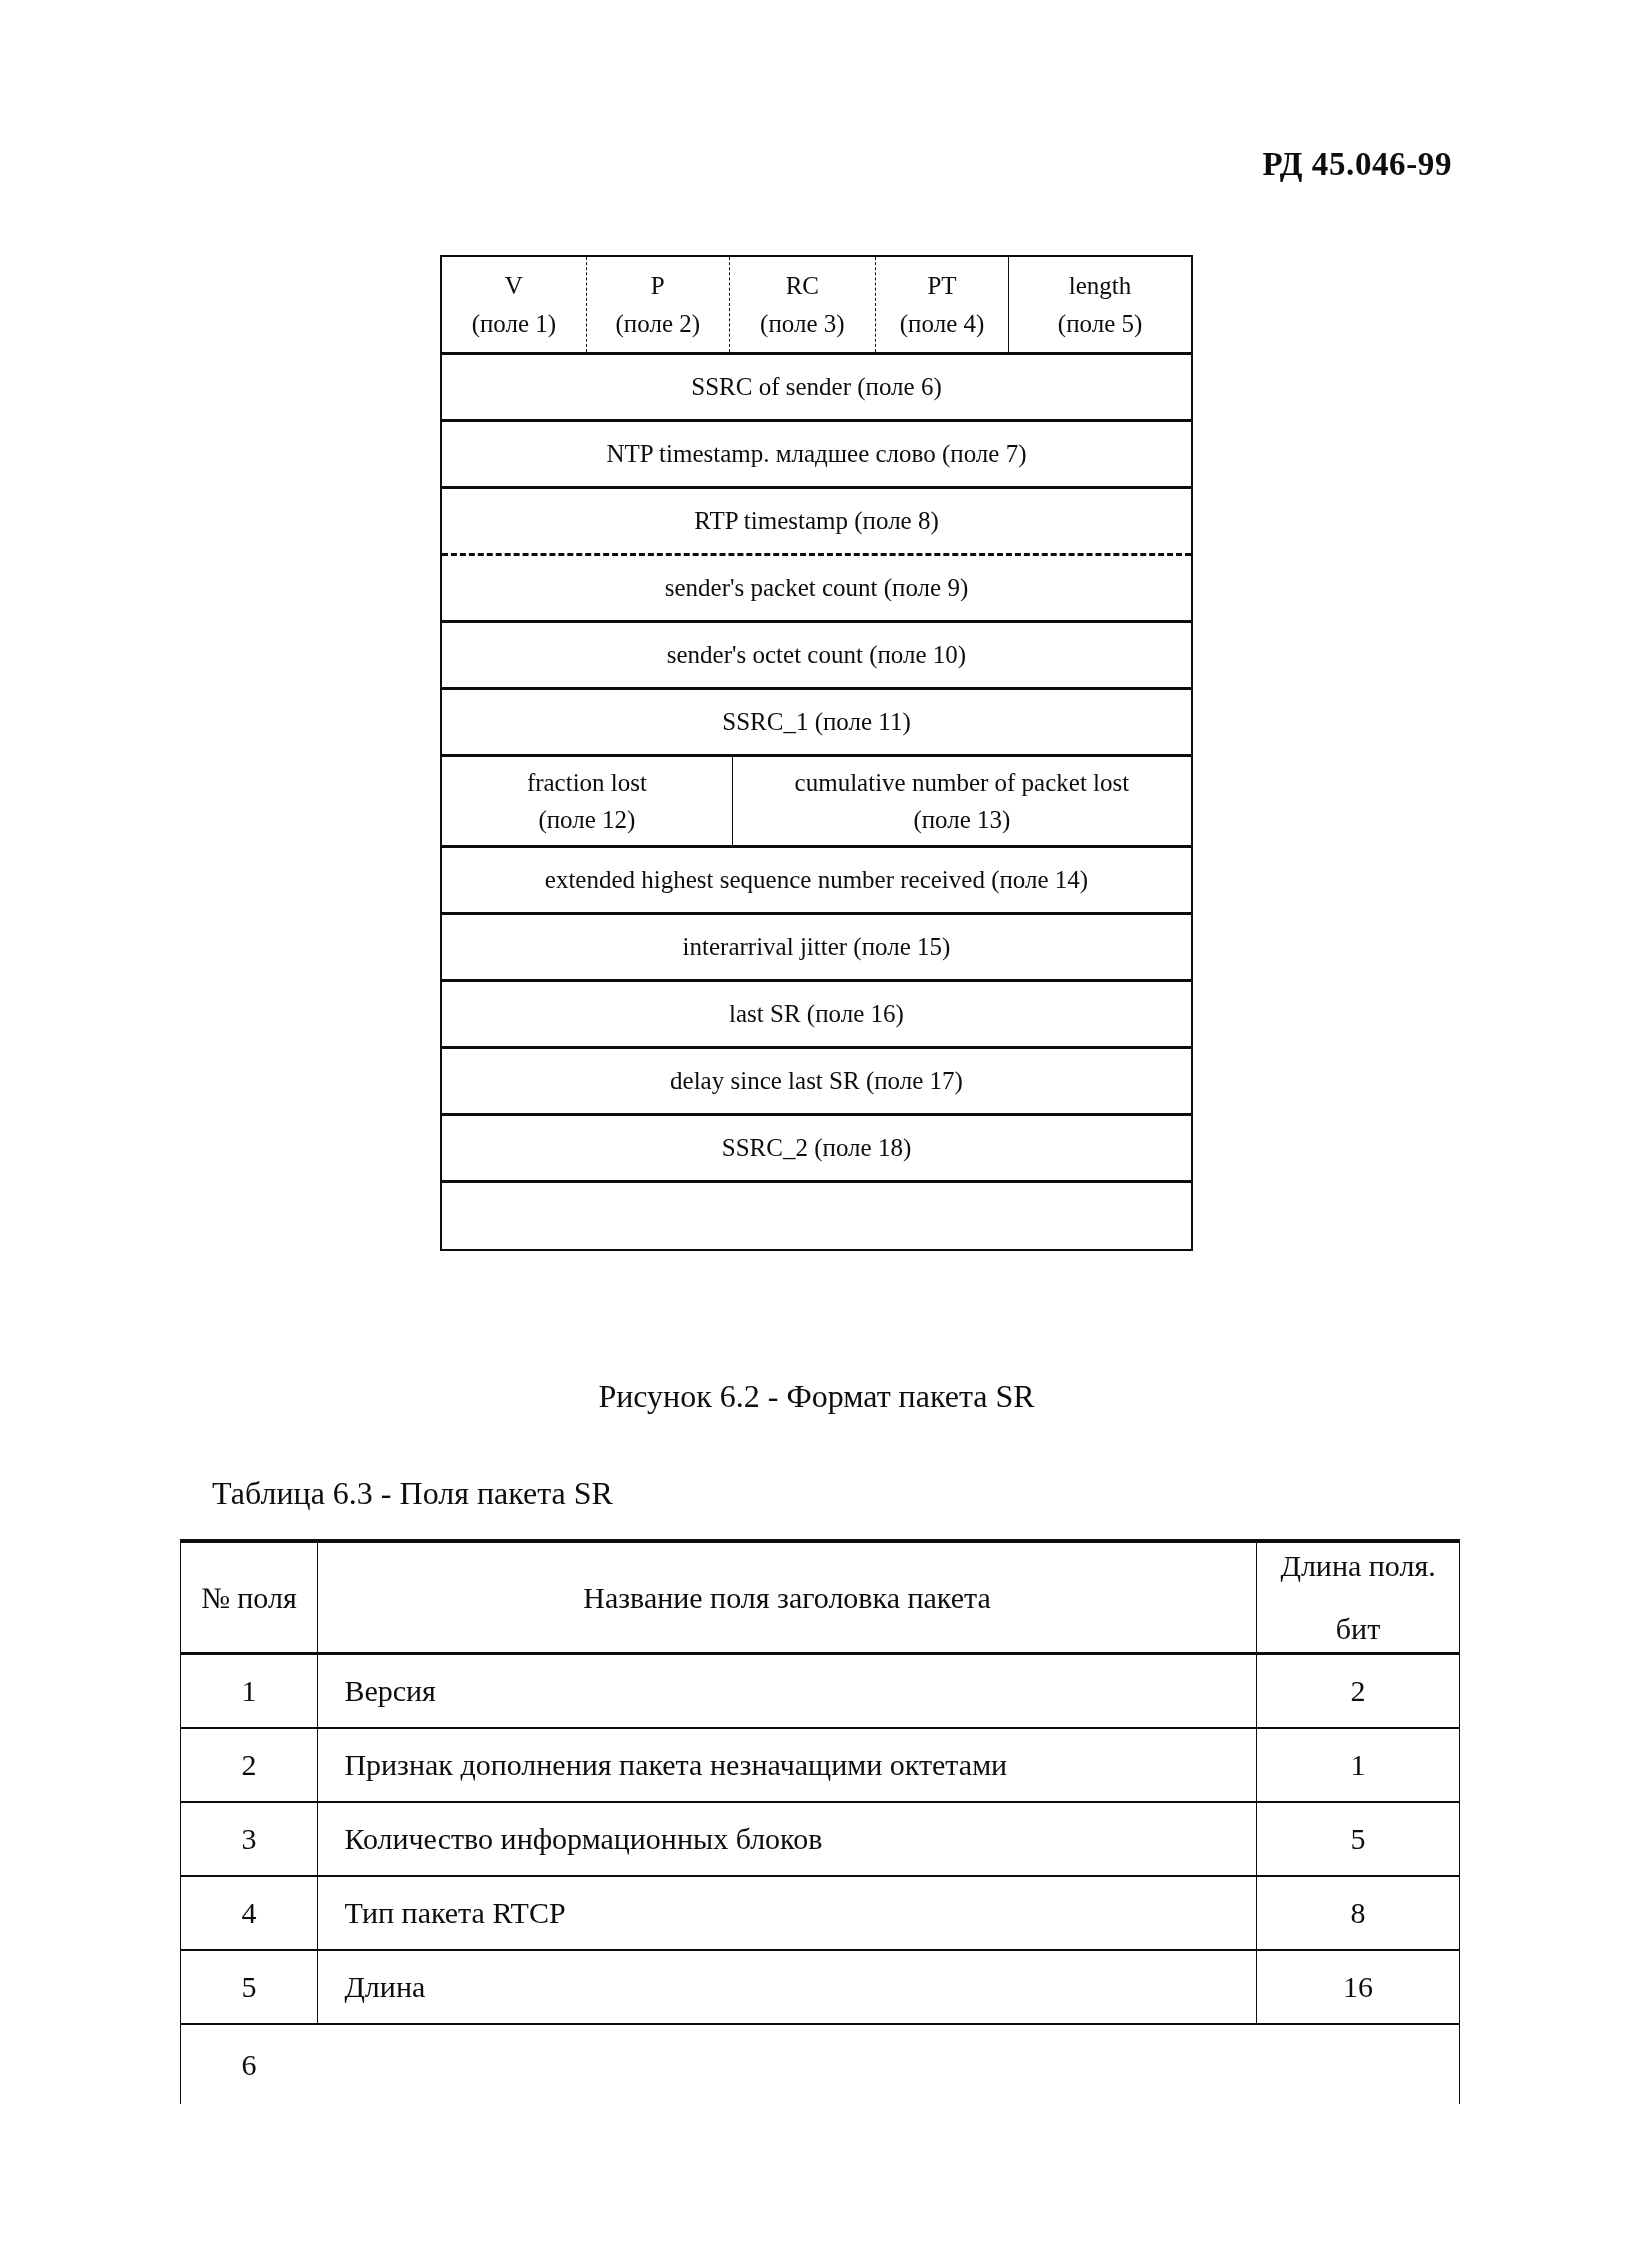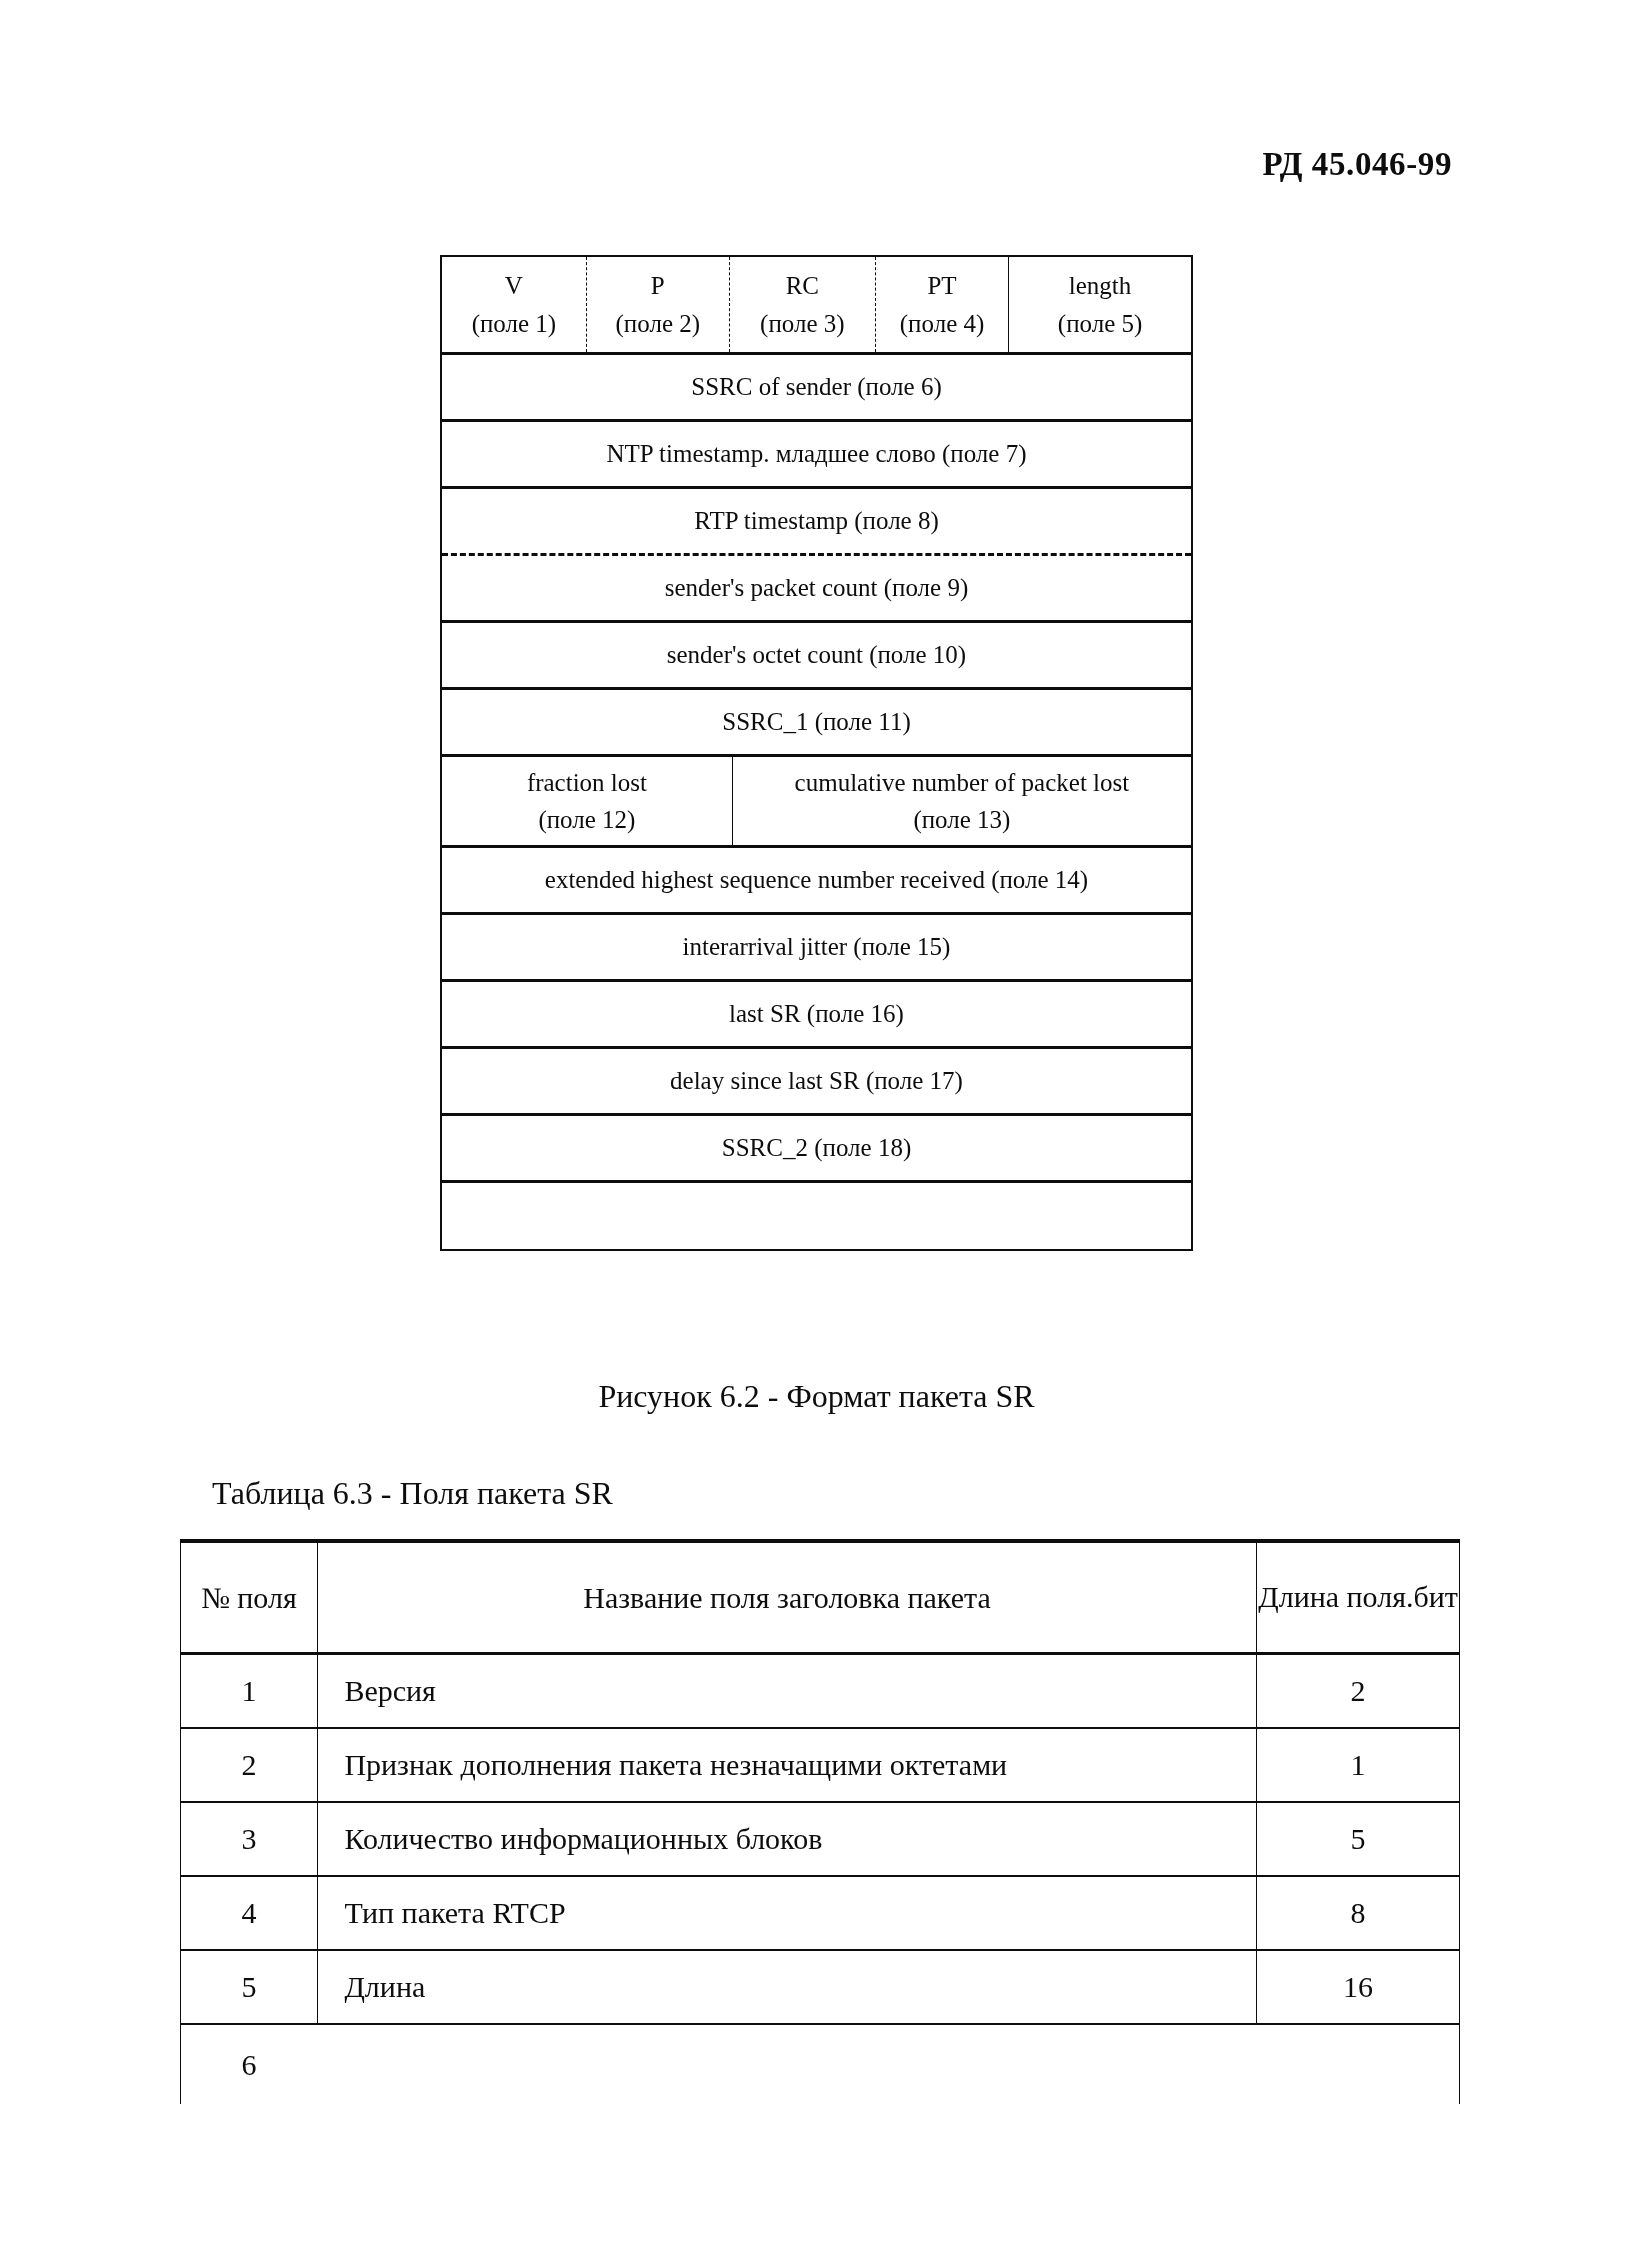--- a/index.html
+++ b/index.html
@@ -122,22 +122,23 @@
   }
   .tc-num  { width: 136px; }
   .tc-name { width: 940px; border-left: 1.9px solid #0d0d0d; }
   .tc-len  { width: 203px; border-left: 1.9px solid #0d0d0d; }
   .trow-body .tc-name {
     justify-content: flex-start;
     text-align: left;
     padding-left: 26.5px;
   }
   .tc-len-head {
-    flex-direction: row;
+    flex-direction: column;
     line-height: 1.55;
+    justify-content: space-between;
   }
 </style>
 </head>
 <body>
 
 <div class="page">
 
   <div class="docref">РД 45.046-99</div>
 
   <div class="diagram">

